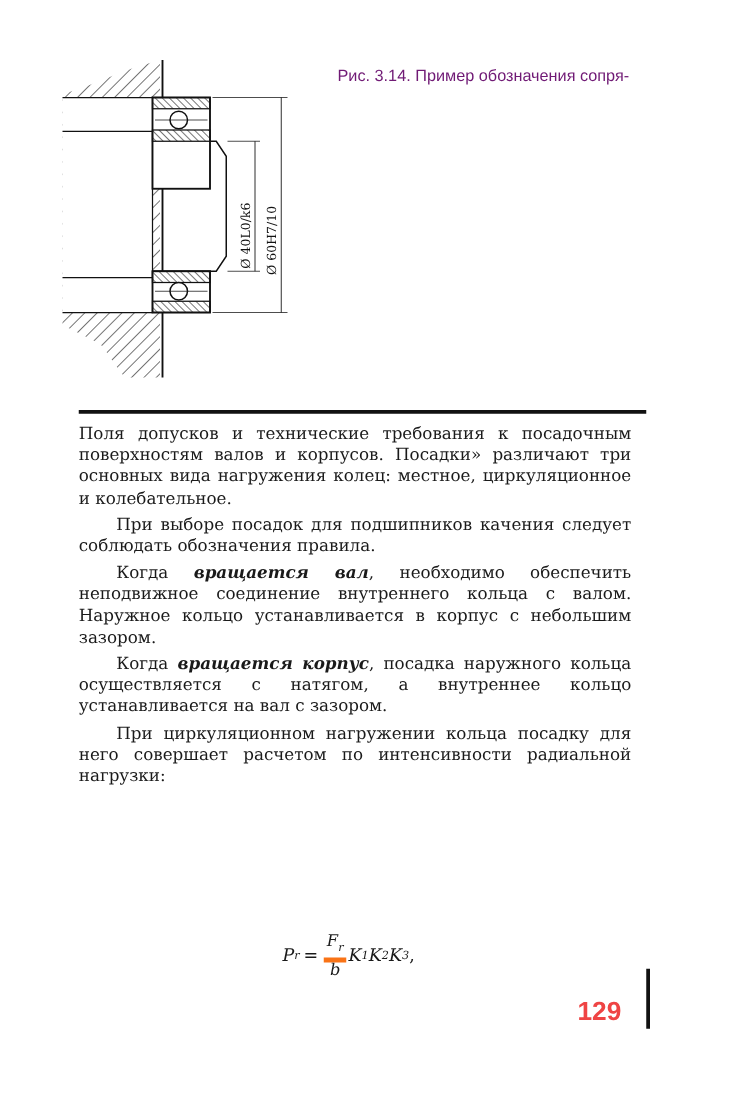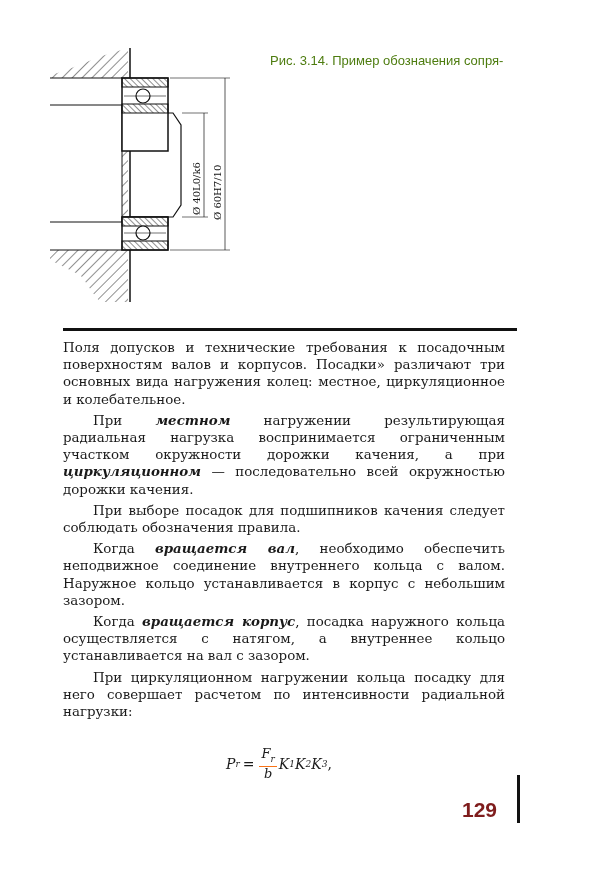--- a/index.html
+++ b/index.html
@@ -1,29 +1,29 @@
 <!DOCTYPE html>
 <html><head>
 <meta charset="utf-8">
 <style>
   html, body { margin: 0; padding: 0; background: #ffffff; }
   body { width: 600px; height: 875px; position: relative; overflow: hidden; font-family: "DejaVu Serif", serif; color: #1a1a1a; }
   .figure { position: absolute; left: 40px; top: 40px; width: 230px; height: 270px; }
-  .caption { position: absolute; left: 270px; top: 52px; width: 270px; font-family: "Liberation Sans", sans-serif; font-size: 13px; line-height: 17px; color: #4d7c0f; }
+  .caption { position: absolute; left: 270px; top: 52px; width: 270px; font-family: "Liberation Sans", sans-serif; font-size: 13px; line-height: 17px; color: #701a75; }
   .rule { position: absolute; left: 63px; top: 328px; width: 454px; height: 3px; background: #111; }
   .body-text { position: absolute; left: 63px; top: 339px; width: 454px; font-size: 13.4px; line-height: 17.2px; text-align: justify; }
   .body-text p { margin: 0 12px 4px 0; text-indent: 0; }
   .body-text p.ind { text-indent: 30px; }
   .body-text b { font-style: italic; font-weight: bold; }
   .formula { position: absolute; left: 226px; top: 747px; font-family: "DejaVu Serif", serif; font-style: italic; font-size: 14px; display: flex; align-items: center; }
   .frac { display: inline-flex; flex-direction: column; align-items: center; margin: 0 2px; font-size: 13px; }
-  .frac .num { border-bottom: 1px solid #f97316; padding: 0 2px; line-height: 14px; }
+  .frac .num { border-bottom: 4px solid #f97316; padding: 0 2px; line-height: 14px; }
   .frac .den { line-height: 14px; }
   sub { font-size: 9px; }
-  .page-number { position: absolute; left: 462px; top: 798px; font-family: "Liberation Sans", sans-serif; font-weight: bold; font-size: 21px; color: #7f1d1d; }
+  .page-number { position: absolute; left: 462px; top: 798px; font-family: "Liberation Sans", sans-serif; font-weight: bold; font-size: 21px; color: #ef4444; }
   .page-bar { position: absolute; left: 517px; top: 775px; width: 3px; height: 48px; background: #111; }
 </style>
 </head>
 <body>
 
 <div class="figure">
   <svg width="230" height="270" viewBox="0 0 230 270">
     <defs>
       <pattern id="hatch" width="7" height="7" patternUnits="userSpaceOnUse" patternTransform="rotate(45)">
         <line x1="0" y1="0" x2="0" y2="7" stroke="#222" stroke-width="1"></line>
@@ -66,21 +66,20 @@
 </div>
 
 <div class="caption">
   <div>Рис. 3.14. Пример обозначения сопря-</div>
 </div>
 
 <div class="rule"></div>
 
 <div class="body-text" id="body-text">
     <p>Поля допусков и технические требования к посадочным поверх­ностям валов и корпусов. Посадки» различают три основных вида нагружения колец: местное, циркуляционное и колебательное.</p>
-    <p class="ind">При <b>местном</b> нагружении результирующая радиальная нагруз­ка воспринимается ограниченным участком окружности дорожки качения, а при <b>циркуляционном</b> — последовательно всей окруж­ностью дорожки качения.</p>
     <p class="ind">При выборе посадок для подшипников качения следует соблю­дать обозначения правила.</p>
     <p class="ind">Когда <b>вращается вал</b>, необходимо обеспечить неподвижное соединение внутреннего кольца с валом. Наружное кольцо уста­навливается в корпус с небольшим зазором.</p>
     <p class="ind">Когда <b>вращается корпус</b>, посадка наружного кольца осущест­вляется с натягом, а внутреннее кольцо устанавливается на вал с зазором.</p>
     <p class="ind">При циркуляционном нагружении кольца посадку для него совершает расчетом по интенсивности радиальной нагрузки:</p>
   </div>
 
 <div class="formula">
   <span>P</span>
     <sub>r</sub>
   <span style="margin:0 3px;font-style:normal">=</span>

